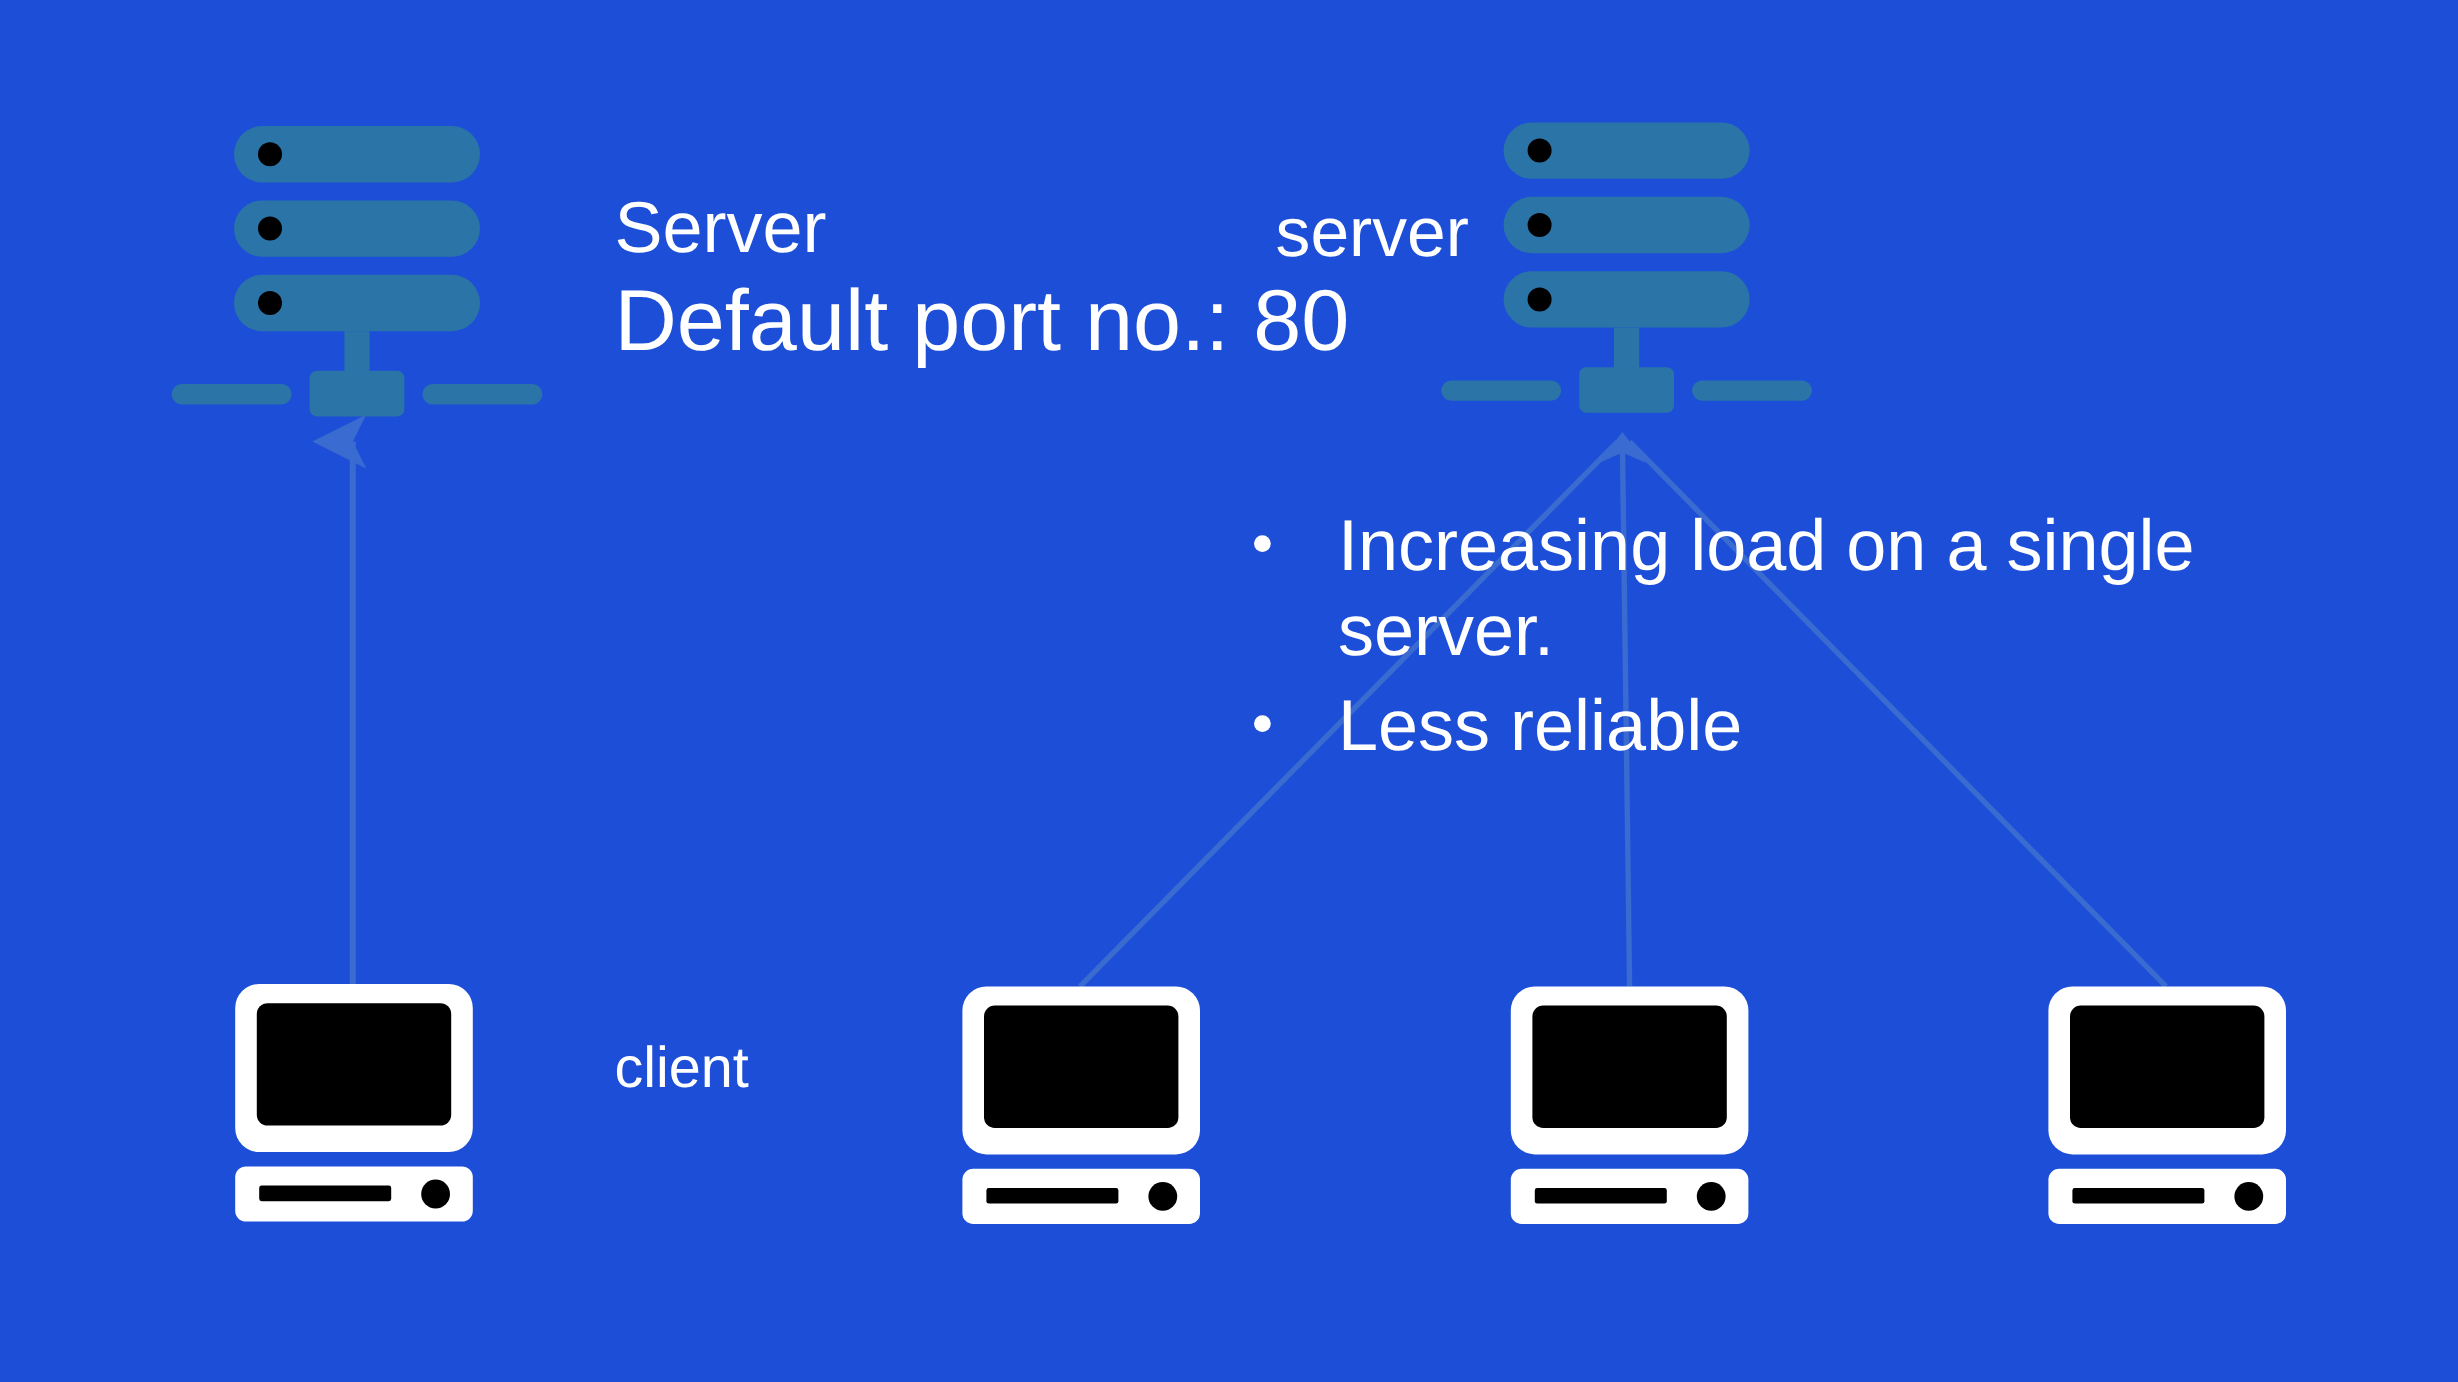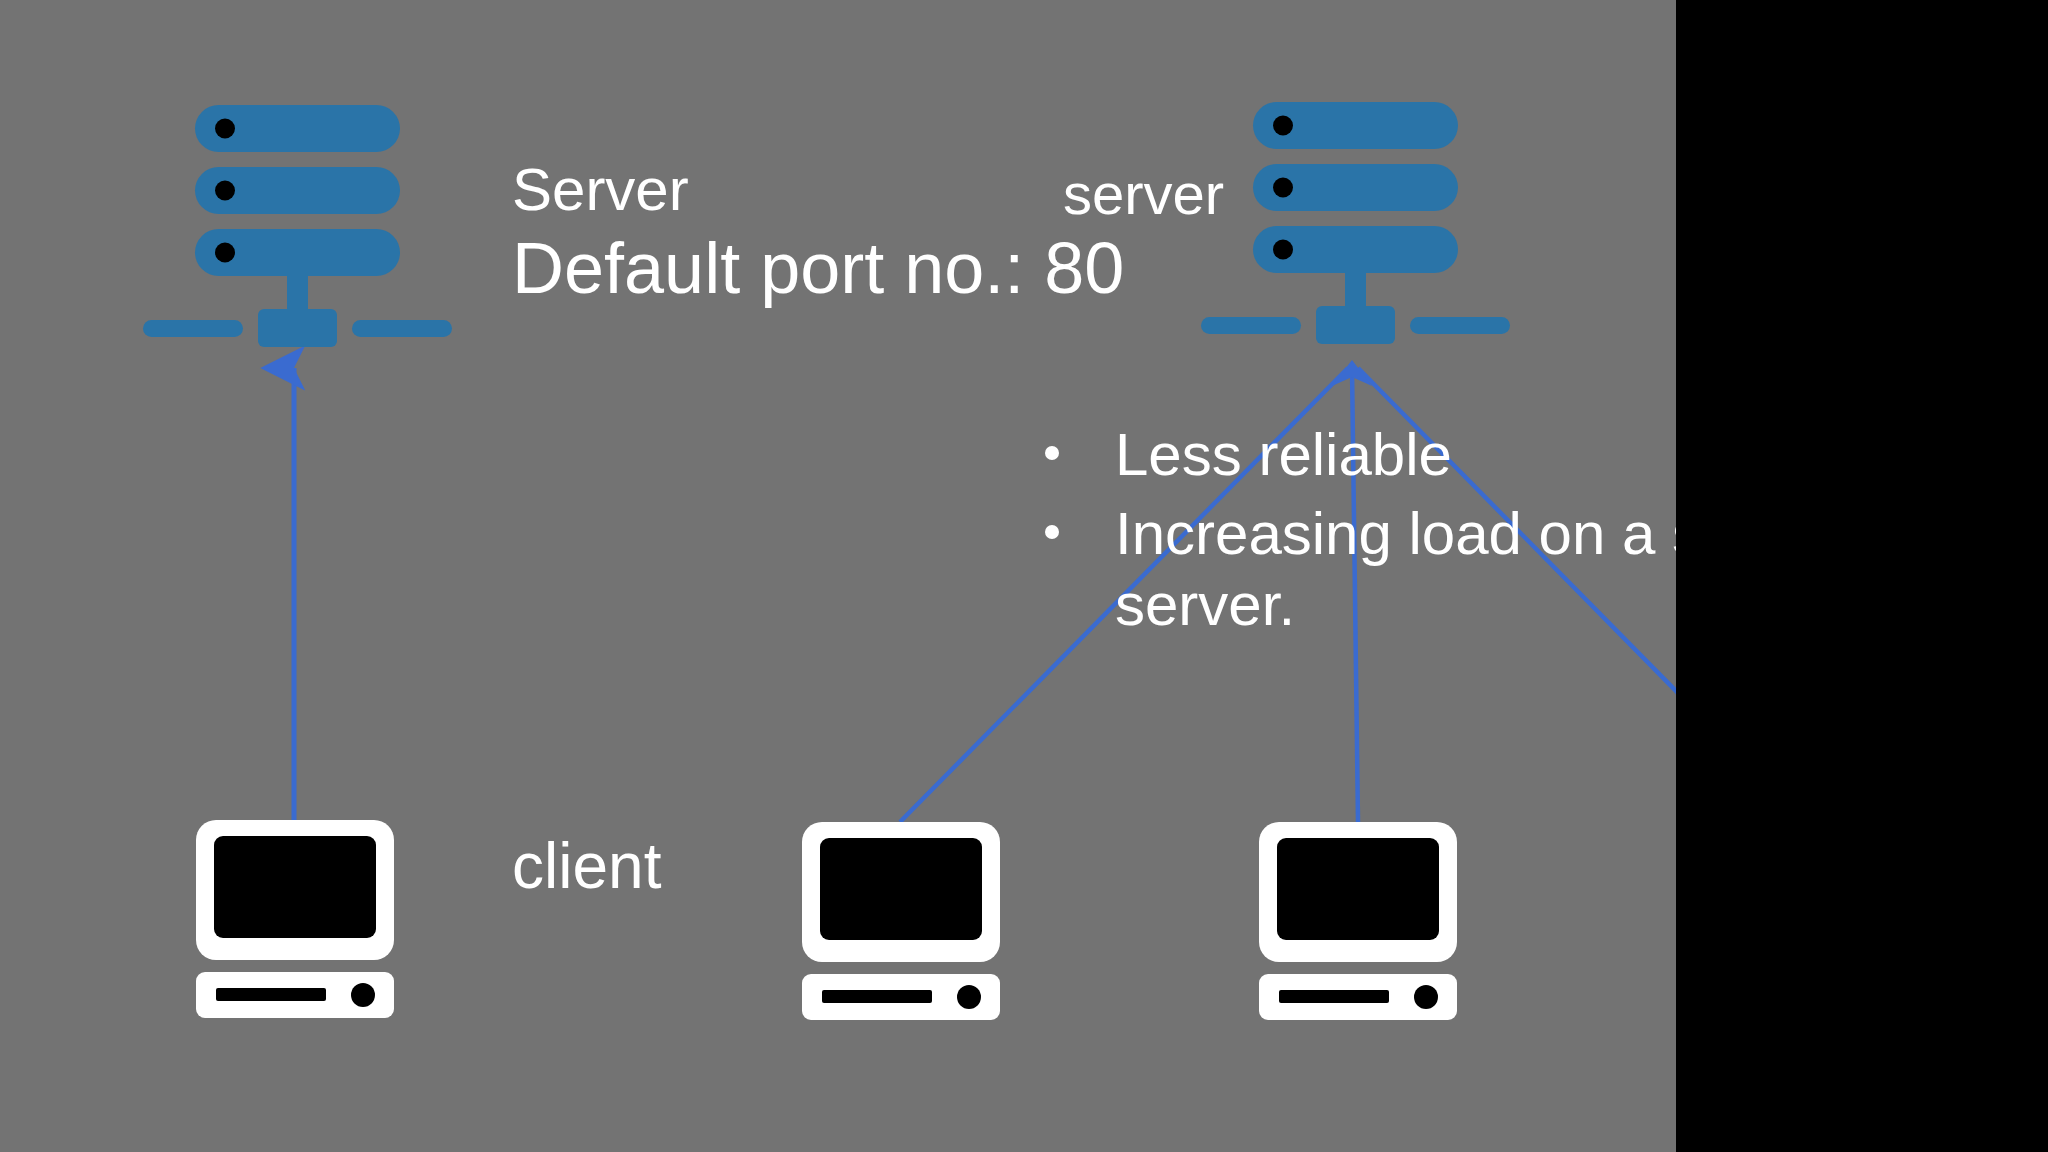--- a/index.html
+++ b/index.html
@@ -3,23 +3,23 @@
 <meta charset="utf-8">
 <title>Client Server Diagram</title>
 <style>
   html, body {
     margin: 0;
     padding: 0;
     background: #000000;
   }
   #slide {
     position: relative;
-    width: 1676px;
+    width: 2048px;
     height: 1152px;
-    background: #737373;
+    background: #1d4ed8;
     overflow: hidden;
     font-family: "Liberation Sans", sans-serif;
   }
   .svg-layer {
     position: absolute;
     left: 0;
     top: 0;
     width: 2048px;
     height: 1152px;
   }
@@ -40,22 +40,22 @@
     top: 232px;
     font-size: 72px;
   }
   #label-server-right {
     left: 1063px;
     top: 165px;
     font-size: 58px;
   }
   #label-client {
     left: 512px;
-    top: 834px;
-    font-size: 64px;
+    top: 867px;
+    font-size: 48px;
   }
   #bullet-list {
     position: absolute;
     left: 1045px;
     top: 420px;
     width: 830px;
   }
   .bullet-row {
     position: relative;
     display: flex;
@@ -156,21 +156,21 @@
 
   <div class="label" id="label-server-left-port">Default port no.: 80</div>
 
   <div class="label" id="label-server-right">server</div>
 
   <div class="label" id="label-client">client</div>
 
   <div id="bullet-list">
     <div class="bullet-row">
       <span class="bullet-dot"></span>
-      <span class="bullet-text">Less reliable</span>
+      <span class="bullet-text">Increasing load on a single server.</span>
     </div>
     <div class="bullet-row">
       <span class="bullet-dot"></span>
-      <span class="bullet-text">Increasing load on a single server.</span>
+      <span class="bullet-text">Less reliable</span>
     </div>
   </div>
 
 </div>
 
 </body></html>

